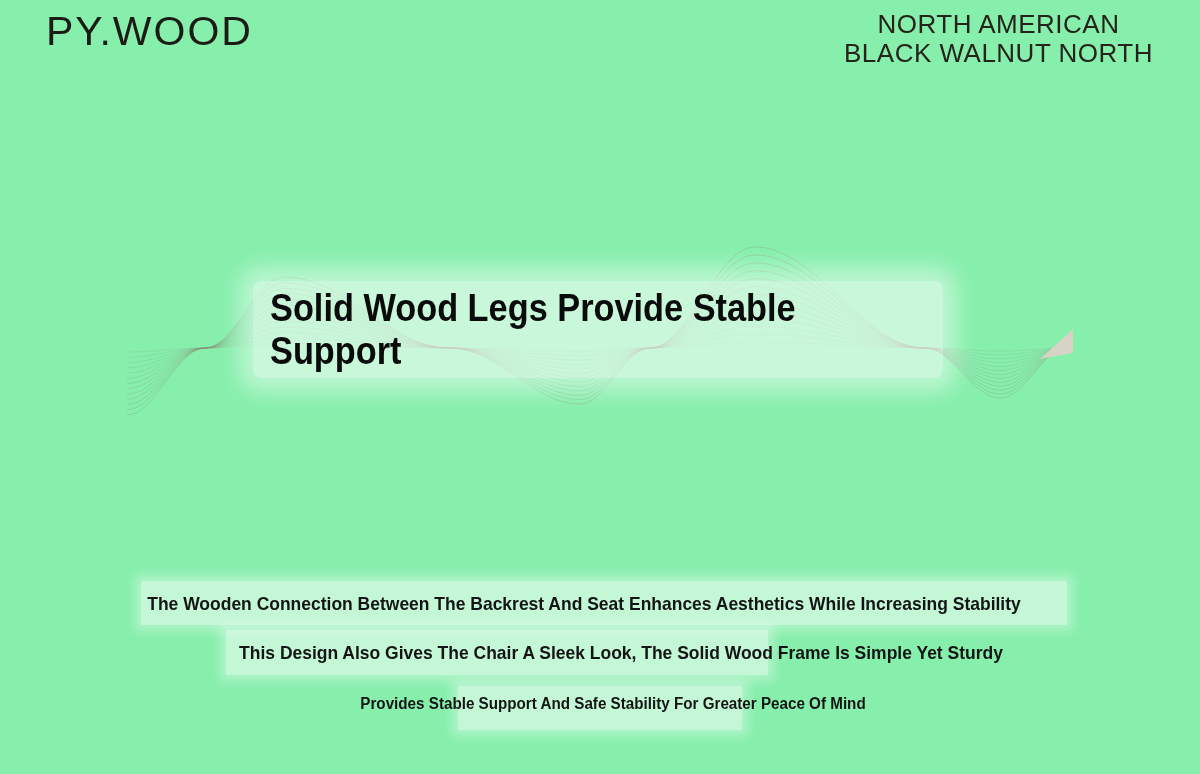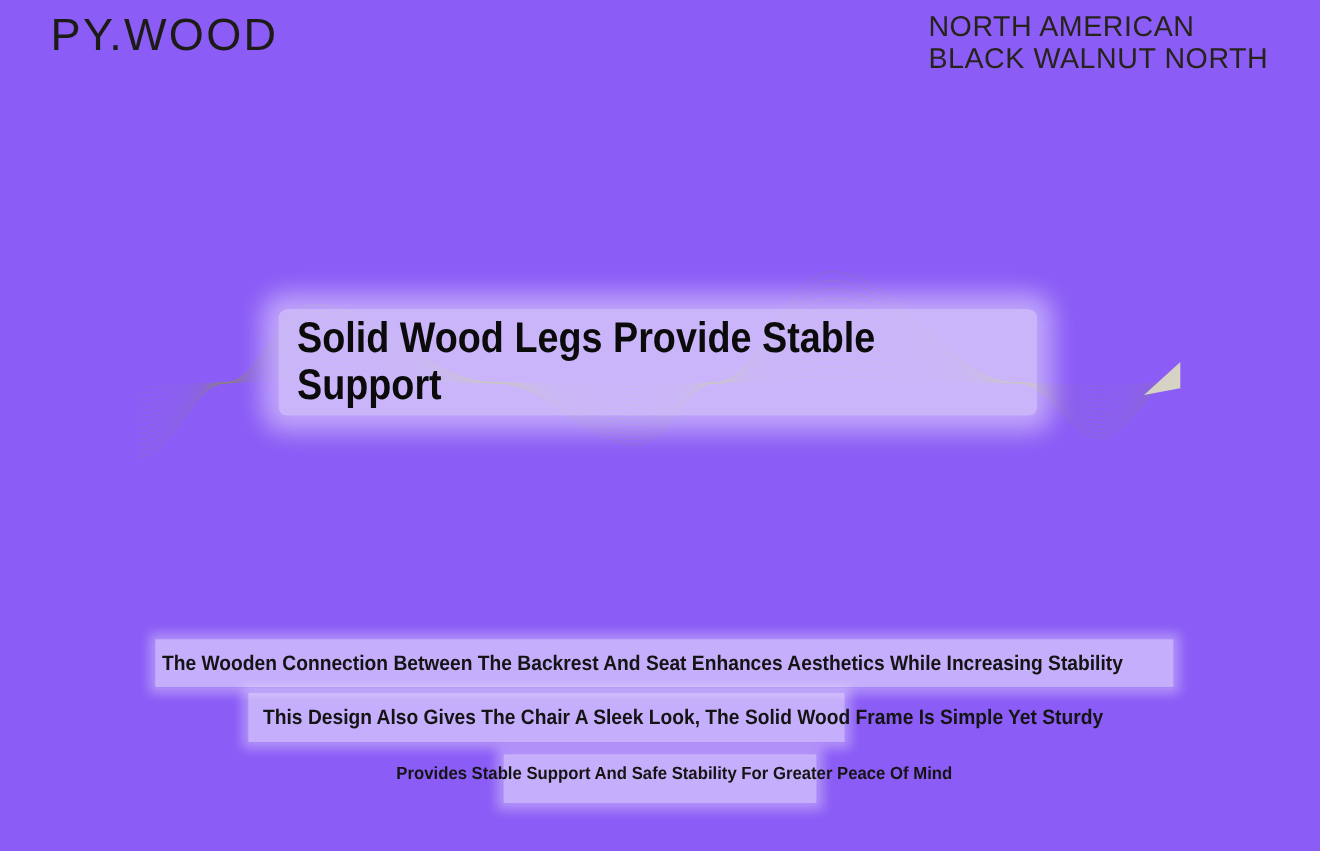--- a/index.html
+++ b/index.html
@@ -9,21 +9,21 @@
     background:#f8f4e6; overflow:hidden;
   }
   
   .logo{
     position:absolute; left:46px; top:8px;
     font-size:41px; font-weight:400; letter-spacing:2px;
     color:#1c1b15; white-space:nowrap;
   }
   .tagline{
     position:absolute; right:47px; top:10px;
-    text-align:left; color:#26231b;
+    text-align:center; color:#26231b;
     font-size:26px; line-height:29px; letter-spacing:0.5px;
     font-weight:400; white-space:nowrap;
   }
   
   .wave-svg{position:absolute; left:0; top:0; width:1200px; height:774px; pointer-events:none;}
   
   .ribbon{
     position:absolute; background:rgba(255,255,255,0.55);
     box-shadow:0 0 22px 14px rgba(255,255,255,0.45);
     border-radius:8px;
@@ -51,21 +51,21 @@
   .msg.m1{top:581px; height:46px; line-height:46px; font-size:19px;
           transform:translateX(-16px) scaleX(0.92);}
   .msg.m2{top:630px; height:46px; line-height:46px; font-size:19px;
           transform:translateX(21px) scaleX(0.92);}
   .msg.m3{top:681px; height:45px; line-height:45px; font-size:16px;
           transform:translateX(13px) scaleX(0.95);}
 </style>
 </head>
 <body>
 
-<div class="page" style="background: #8b5cf6;">
+<div class="page" style="background: #86efac;">
 
   <div class="logo" style="color: rgb(28, 27, 21);">PY.WOOD</div>
   <div class="tagline" style="color: rgb(38, 35, 27);">
     <div>NORTH AMERICAN</div>
     <div>BLACK WALNUT NORTH</div>
   </div>
 
   <svg class="wave-svg" viewBox="0 0 1200 774" aria-hidden="true">
     <g id="wave-group">
         <path d="M127.0 352.0L132.0 352.0L137.0 351.9L142.0 351.7L147.0 351.4L152.0 351.1L157.0 350.7L162.0 350.3L167.0 349.9L172.0 349.5L177.0 349.1L182.0 348.8L187.0 348.5L192.0 348.3L197.0 348.1L202.0 348.0L207.0 348.0L212.0 347.9L217.0 347.8L222.0 347.5L227.0 347.3L232.0 346.9L237.0 346.5L242.0 346.1L247.0 345.7L252.0 345.3L257.0 344.9L262.0 344.6L267.0 344.3L272.0 344.0L277.0 343.8L282.0 343.8L287.0 343.7L292.0 343.8L297.0 343.8L302.0 343.9L307.0 343.9L312.0 344.0L317.0 344.1L322.0 344.2L327.0 344.4L332.0 344.5L337.0 344.7L342.0 344.9L347.0 345.1L352.0 345.3L357.0 345.4L362.0 345.6L367.0 345.8L372.0 346.1L377.0 346.3L382.0 346.5L387.0 346.6L392.0 346.8L397.0 347.0L402.0 347.2L407.0 347.3L412.0 347.5L417.0 347.6L422.0 347.7L427.0 347.8L432.0 347.9L437.0 347.9L442.0 348.0L447.0 348.0L452.0 348.0L457.0 348.0L462.0 348.1L467.0 348.1L472.0 348.2L477.0 348.3L482.0 348.5L487.0 348.6L492.0 348.8L497.0 349.0L502.0 349.2L507.0 349.4L512.0 349.6L517.0 349.8L522.0 350.0L527.0 350.2L532.0 350.4L537.0 350.5L542.0 350.7L547.0 350.9L552.0 351.0L557.0 351.1L562.0 351.2L567.0 351.3L572.0 351.3L577.0 351.4L582.0 351.4L587.0 351.3L592.0 351.1L597.0 350.9L602.0 350.6L607.0 350.3L612.0 349.9L617.0 349.5L622.0 349.2L627.0 348.8L632.0 348.5L637.0 348.3L642.0 348.1L647.0 348.0L652.0 348.0L657.0 347.9L662.0 347.8L667.0 347.6L672.0 347.4L677.0 347.1L682.0 346.7L687.0 346.3L692.0 345.9L697.0 345.5L702.0 345.0L707.0 344.6L712.0 344.1L717.0 343.7L722.0 343.3L727.0 342.9L732.0 342.6L737.0 342.4L742.0 342.2L747.0 342.0L752.0 342.0L757.0 341.9L762.0 342.0L767.0 342.0L772.0 342.1L777.0 342.2L782.0 342.3L787.0 342.5L792.0 342.6L797.0 342.8L802.0 343.0L807.0 343.2L812.0 343.5L817.0 343.7L822.0 344.0L827.0 344.2L832.0 344.5L837.0 344.8L842.0 345.1L847.0 345.4L852.0 345.6L857.0 345.9L862.0 346.2L867.0 346.4L872.0 346.7L877.0 346.9L882.0 347.1L887.0 347.3L892.0 347.5L897.0 347.6L902.0 347.7L907.0 347.8L912.0 347.9L917.0 348.0L922.0 348.0L927.0 348.0L932.0 348.1L937.0 348.2L942.0 348.4L947.0 348.6L952.0 348.9L957.0 349.2L962.0 349.5L967.0 349.8L972.0 350.1L977.0 350.4L982.0 350.6L987.0 350.8L992.0 350.9L997.0 351.0L1002.0 351.0L1007.0 350.9L1012.0 350.8L1017.0 350.6L1022.0 350.3L1027.0 350.0L1032.0 349.7L1037.0 349.3L1042.0 349.0L1047.0 348.6L1052.0 348.3L1057.0 348.1L1062.0 347.9L1067.0 347.8L1072.0 347.8" fill="none" stroke="#8d8677" stroke-width="0.7" stroke-opacity="0.23"></path>

